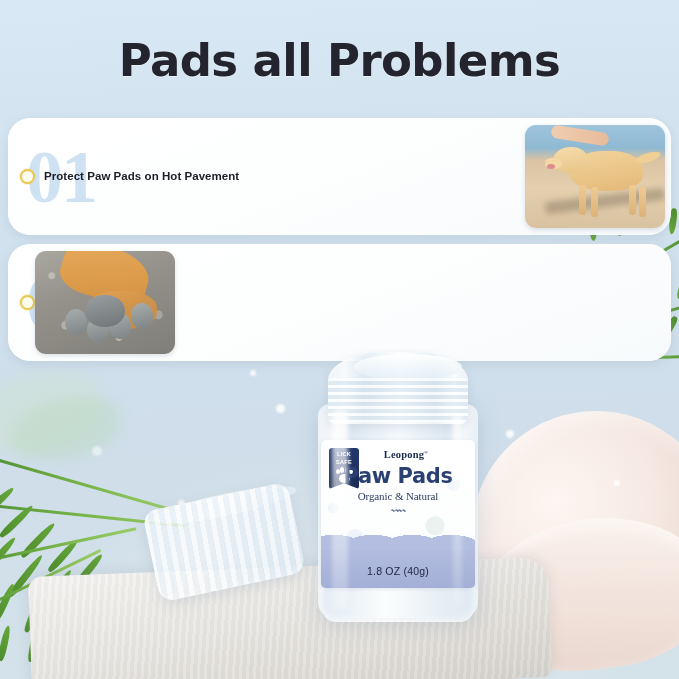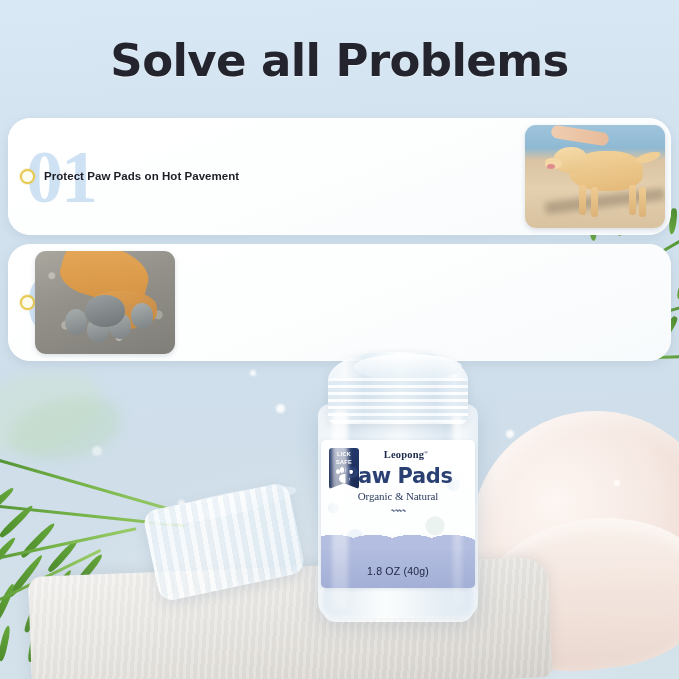--- a/index.html
+++ b/index.html
@@ -366,21 +366,21 @@
     <div class="pedestal"></div>
 
     <div class="spark" style="left:276px;top:404px;width:9px;height:9px;"></div>
     <div class="spark" style="left:178px;top:500px;width:7px;height:7px;"></div>
     <div class="spark" style="left:506px;top:430px;width:8px;height:8px;"></div>
     <div class="spark" style="left:614px;top:480px;width:6px;height:6px;"></div>
     <div class="spark" style="left:92px;top:446px;width:10px;height:10px;opacity:.6;"></div>
     <div class="spark" style="left:250px;top:370px;width:6px;height:6px;"></div>
   </div>
 
-  <div class="title">Solve all Problems</div>
+  <div class="title">Pads all Problems</div>
 
   <div class="cards">
 
     <div class="row">
 
       <div class="card">
         <div class="card-num">01</div>
         <div class="bullet"></div>
         <div class="card-text">Protect Paw Pads on Hot Pavement</div>
         <div class="card-photo">

